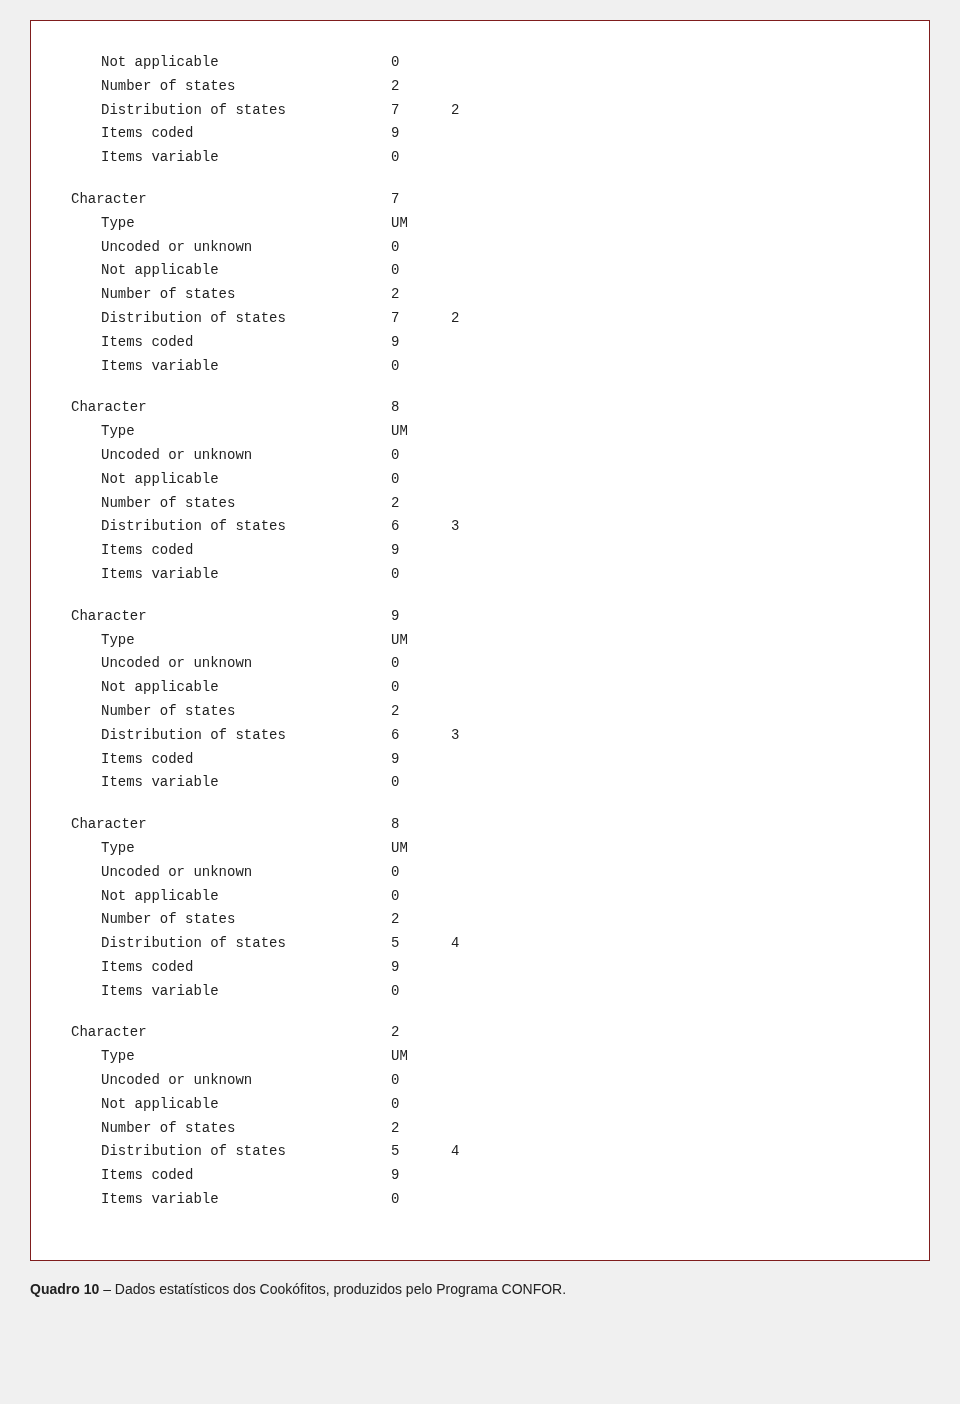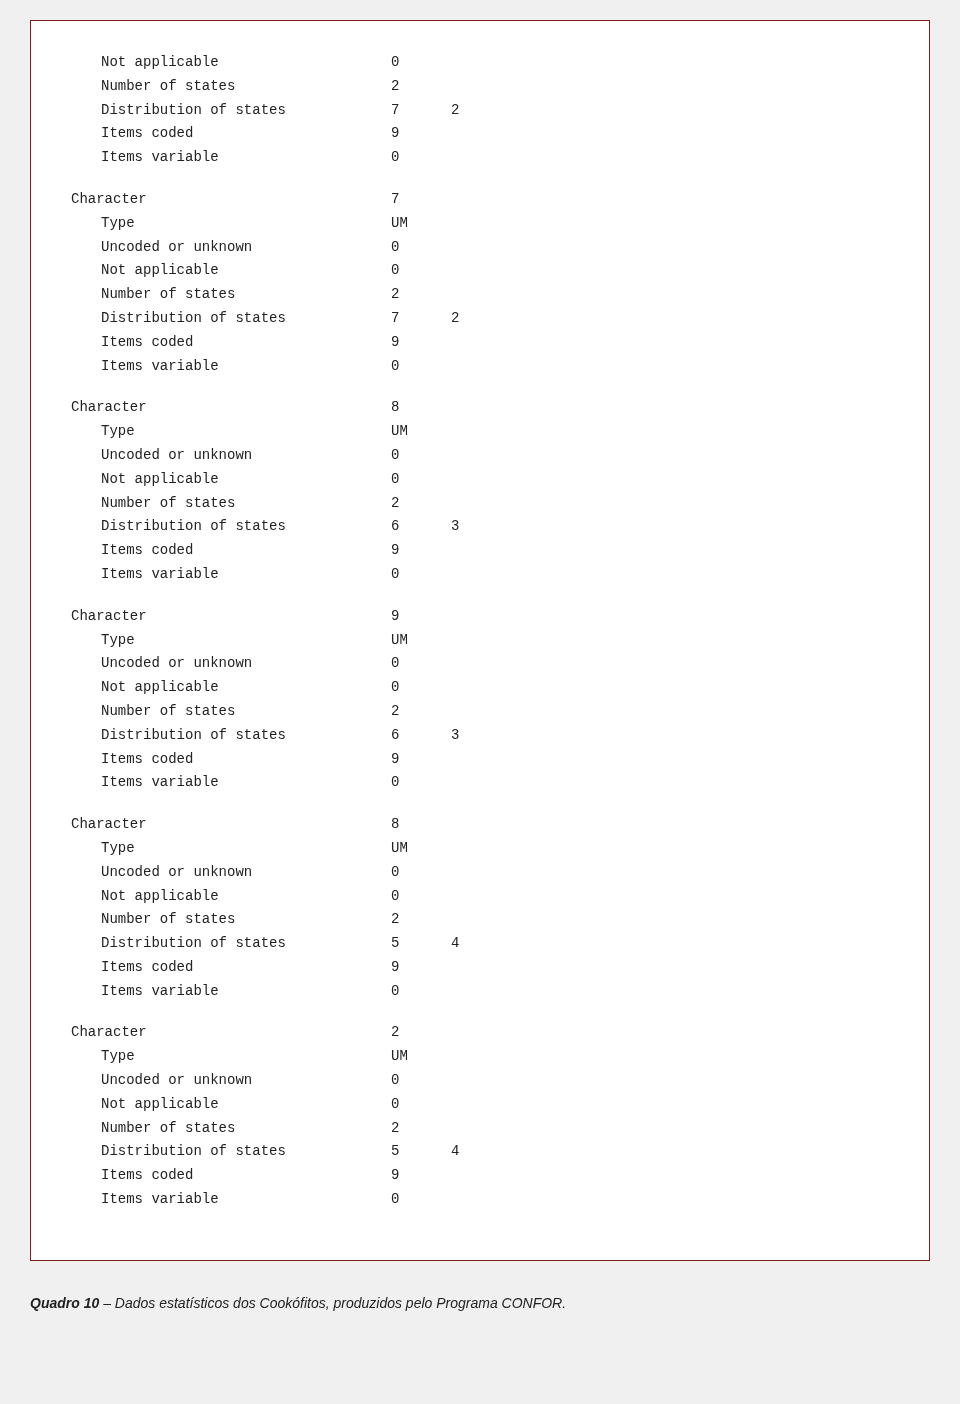--- a/index.html
+++ b/index.html
@@ -60,26 +60,25 @@
     }
 
     .row-value2 {
       min-width: 40px;
       text-align: left;
       font-family: 'Courier New', Courier, monospace;
       font-size: 14px;
     }
 
     .caption-area {
-      margin-top: 34px;
+      margin-top: 20px;
       width: 900px;
       font-size: 14px;
       color: #222222;
       font-family: Arial, sans-serif;
-      font-style: italic;
     }
 
     .caption-area strong {
       font-weight: bold;
     }
   </style>
 </head>
 <body>
 
 <div class="page-container">

